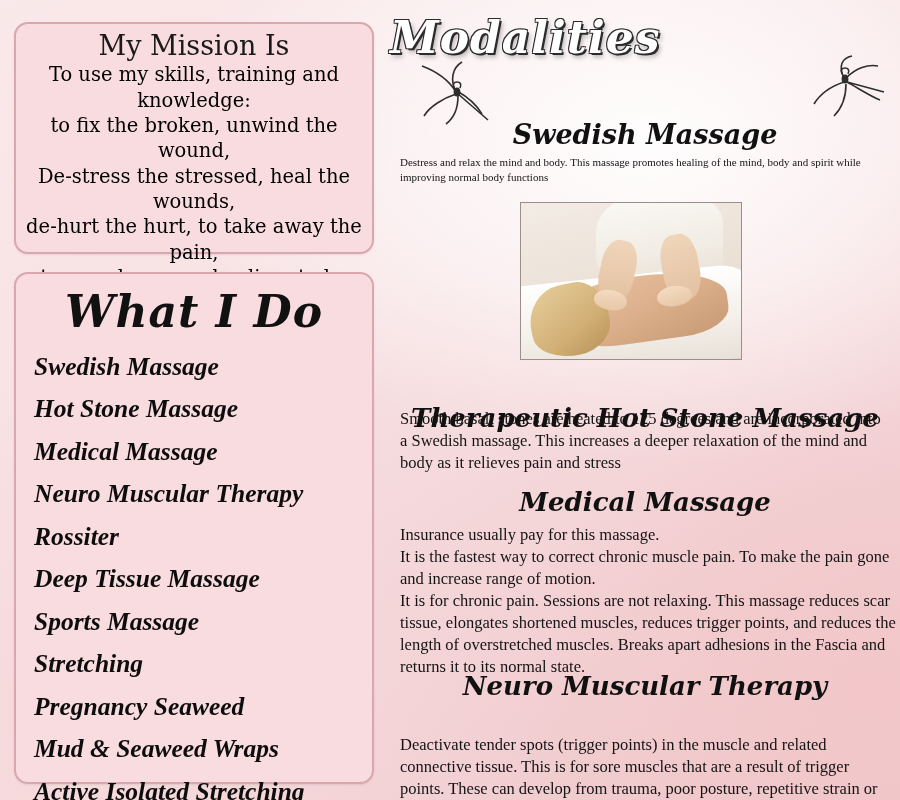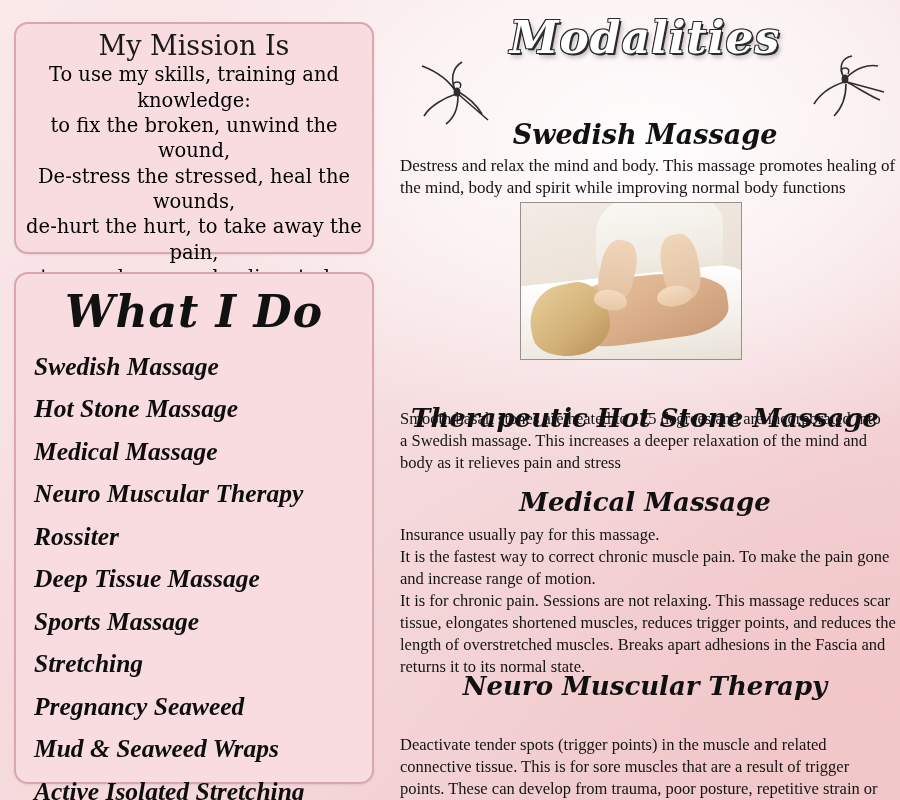--- a/index.html
+++ b/index.html
@@ -98,21 +98,20 @@
     left: 390px;
     top: 0;
     width: 510px;
     height: 800px;
   }
   #modalities-title {
     position: absolute;
     left: 0;
     top: 12px;
     width: 510px;
-    text-align: center;
     font-family: "DejaVu Serif", serif;
     font-style: italic;
     font-weight: bold;
     font-size: 44px;
     color: #ffffff;
     text-shadow:
       2px 2px 0 #2b2b2b,
       -1px -1px 0 #2b2b2b,
       1px -1px 0 #2b2b2b,
       -1px 1px 0 #2b2b2b,
@@ -138,21 +137,21 @@
     font-family: "Liberation Serif", serif;
     color: #141414;
     white-space: pre-line;
   }
 
   #sec-swedish-title {
     position: absolute; left: 0; top: 120px; width: 510px; font-size: 27px;
   }
   #sec-swedish-body {
     position: absolute; left: 10px; top: 155px; width: 496px;
-    font-size: 17px; line-height: 1.32;
+    font-size: 11px; line-height: 1.32;
   }
 
   #massage-photo {
     position: absolute;
     left: 130px;
     top: 202px;
     width: 222px;
     height: 158px;
     border: 1px solid #9a8f8c;
     box-sizing: border-box;

